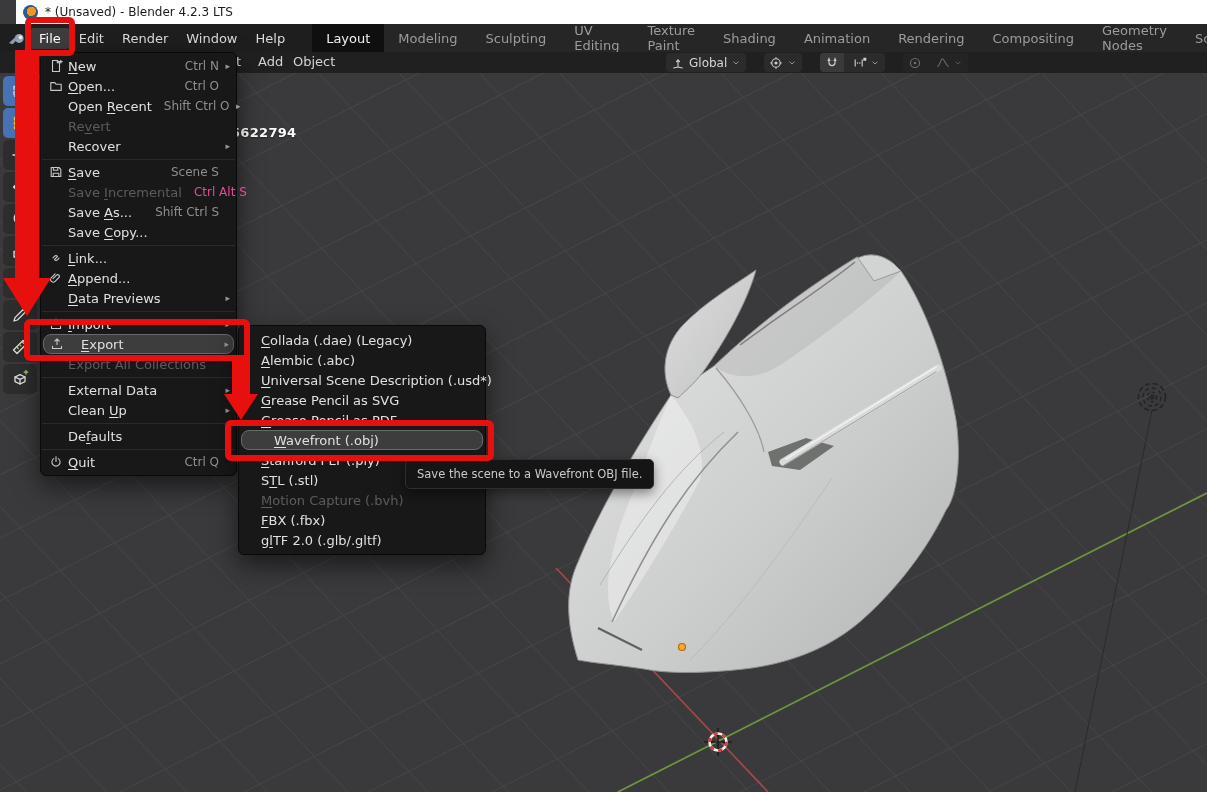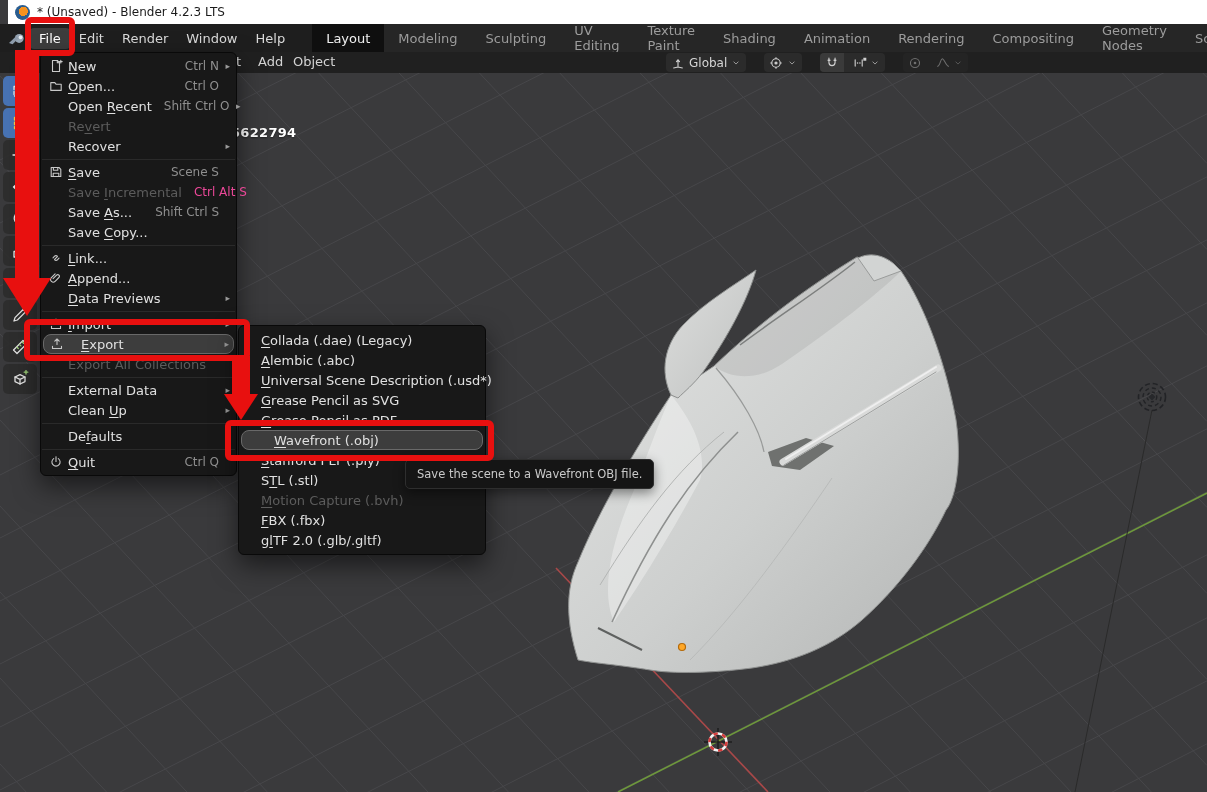--- a/index.html
+++ b/index.html
@@ -2,21 +2,21 @@
 <html><head>
 <meta charset="utf-8">
 <style>
   html,body{margin:0;padding:0;}
   body{
     width:1207px;height:792px;position:relative;overflow:hidden;
     background:#3a3a3c;font-family:"DejaVu Sans","Liberation Sans",sans-serif;
     -webkit-font-smoothing:antialiased;
   }
   
-  .titlebar{position:absolute;top:0;left:8px;right:0;height:24px;background:#ffffff;
+  .titlebar{position:absolute;top:0;left:16px;right:0;height:24px;background:#ffffff;
     display:flex;align-items:center;gap:7px;padding-left:7px;font-size:12px;color:#1b1b1b;z-index:5;}
   .tb-logo{width:15px;height:15px;border-radius:50%;
     background:radial-gradient(circle at 55% 42%,#f6921e 0 38%,#2a5d8f 39% 72%,#dfe8f2 73%);}
   
   .topbar{position:absolute;top:24px;left:0;right:0;height:28px;background:#1e1e1e;
     display:flex;align-items:center;font-size:13px;color:#dadada;z-index:5;}
   .app-glyph{width:20px;height:16px;margin-left:7px;flex:0 0 auto;}
   .menus{display:flex;margin-left:3px;}
   .menu-btn{padding:3px 9px;border-radius:4px;cursor:default;}
   .menu-btn.active{background:#3d3d3d;color:#fff;}

